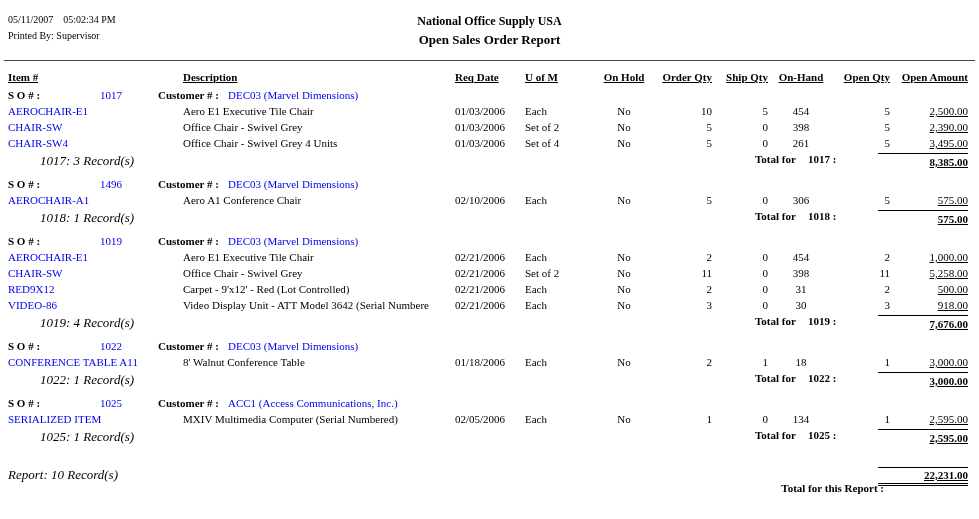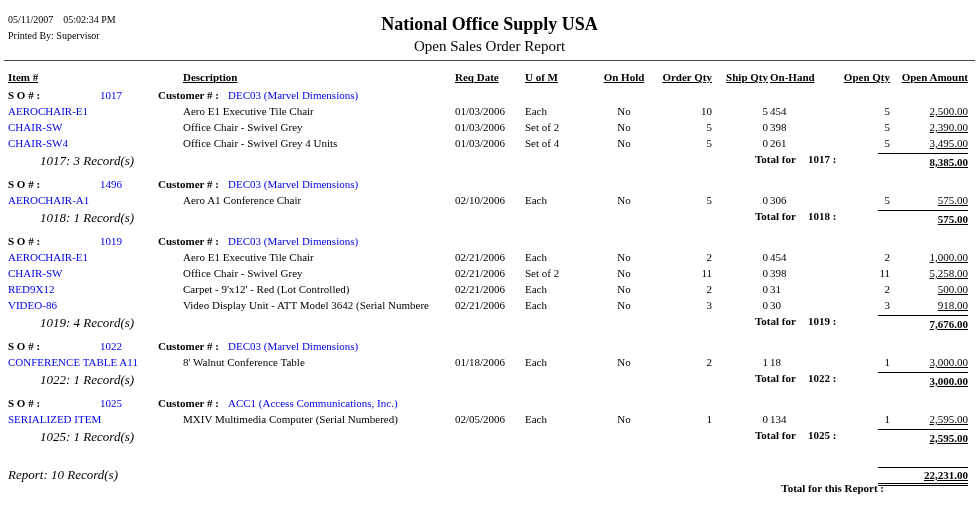--- a/index.html
+++ b/index.html
@@ -7,39 +7,39 @@
   body { font-family:"Liberation Serif", serif; color:#000; }
   .page {
     position:relative; width:979px; height:519px; background:#fff; overflow:hidden;
   }
   
   .page-header { position:relative; height:60px; }
   .hdr-left { position:absolute; left:8px; top:14px; font-size:10px; }
   .hdr-left .line2 { margin-top:5px; }
   .hdr-left .sp { display:inline-block; width:10px; }
   .hdr-center { position:absolute; left:0; right:0; top:14px; text-align:center; }
-  .company { font-size:18px; font-weight:bold; }
-  .rpt-title { font-size:15px; font-weight:normal; margin-top:3px; }
+  .company { font-size:12px; font-weight:bold; }
+  .rpt-title { font-size:13px; font-weight:bold; margin-top:3px; }
   .rule { border:none; border-top:1px solid #444; margin:0 4px; }
   
   .row { position:relative; height:16px; font-size:11px; }
   .row span { position:absolute; top:0; white-space:nowrap; }
   .b { font-weight:bold; }
   .i { font-style:italic; font-size:13px; }
   .link { color:var(--link,#0000FF); }
   .num { text-align:right; }
   .hdr { font-weight:bold; text-decoration:underline; }
   .c-item   { left:8px;   width:172px; overflow:hidden; }
   .c-desc   { left:183px; width:262px; overflow:hidden; }
   .c-req    { left:455px; width:70px; }
   .c-uofm   { left:525px; width:66px; }
   .c-hold   { left:596px; width:56px; text-align:center; }
   .c-oqty   { left:642px; width:70px; text-align:right; }
   .c-sqty   { left:714px; width:54px; text-align:right; }
-  .c-ohand  { left:770px; width:62px; text-align:left; }
+  .c-ohand  { left:770px; width:62px; text-align:center; }
   .c-openq  { left:834px; width:56px; text-align:right; }
   .c-amt    { left:878px; width:90px; text-align:right;text-decoration:underline; }
   
   .c-solabel   { left:8px;   width:70px; }
   .c-soval     { left:100px; width:70px; }
   .c-custlabel { left:158px; width:82px; }
   .c-custval   { left:228px; width:330px; }
   
   .c-count  { left:40px; width:220px; }
   .c-totfor { left:755px; width:52px; }

